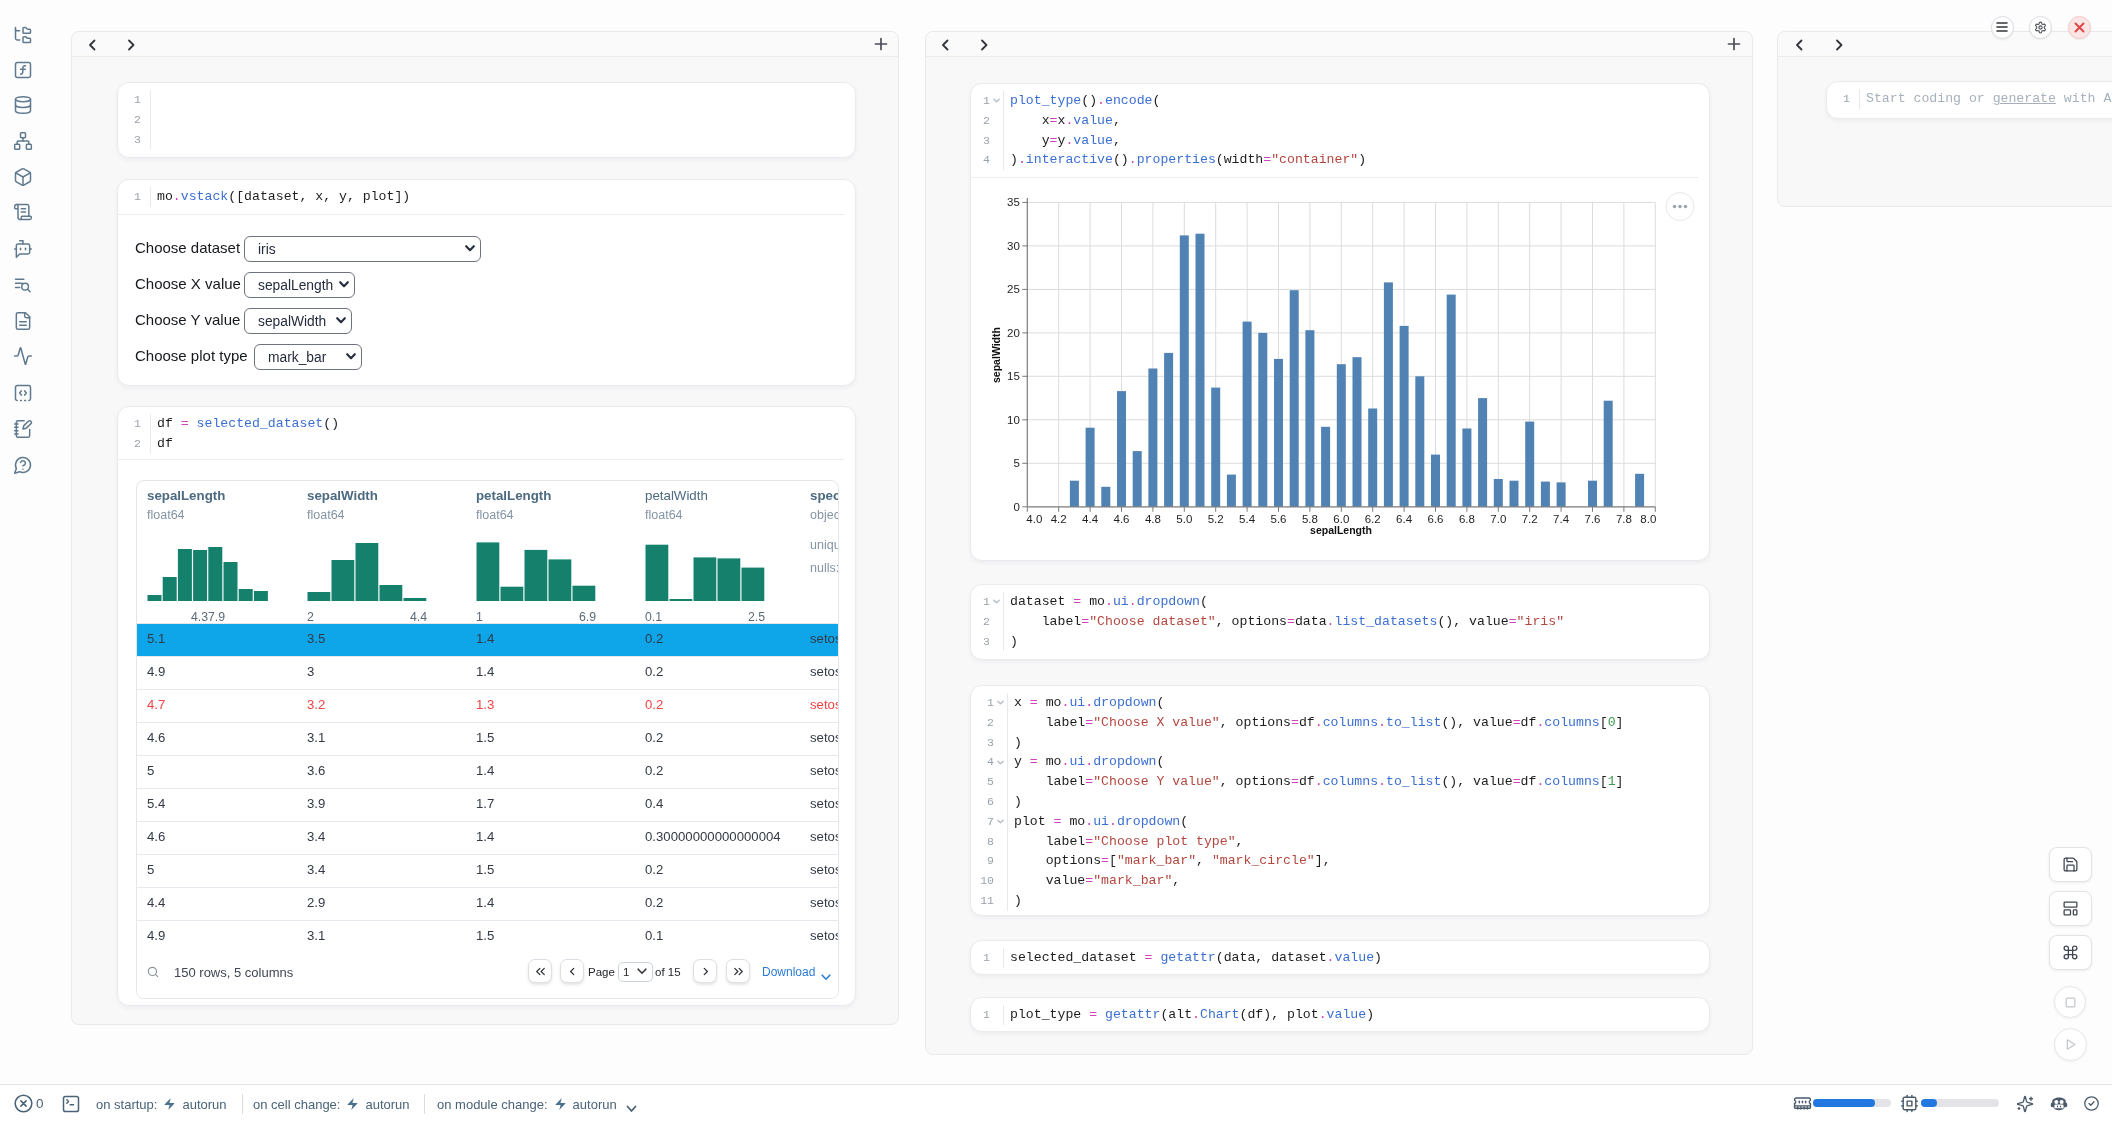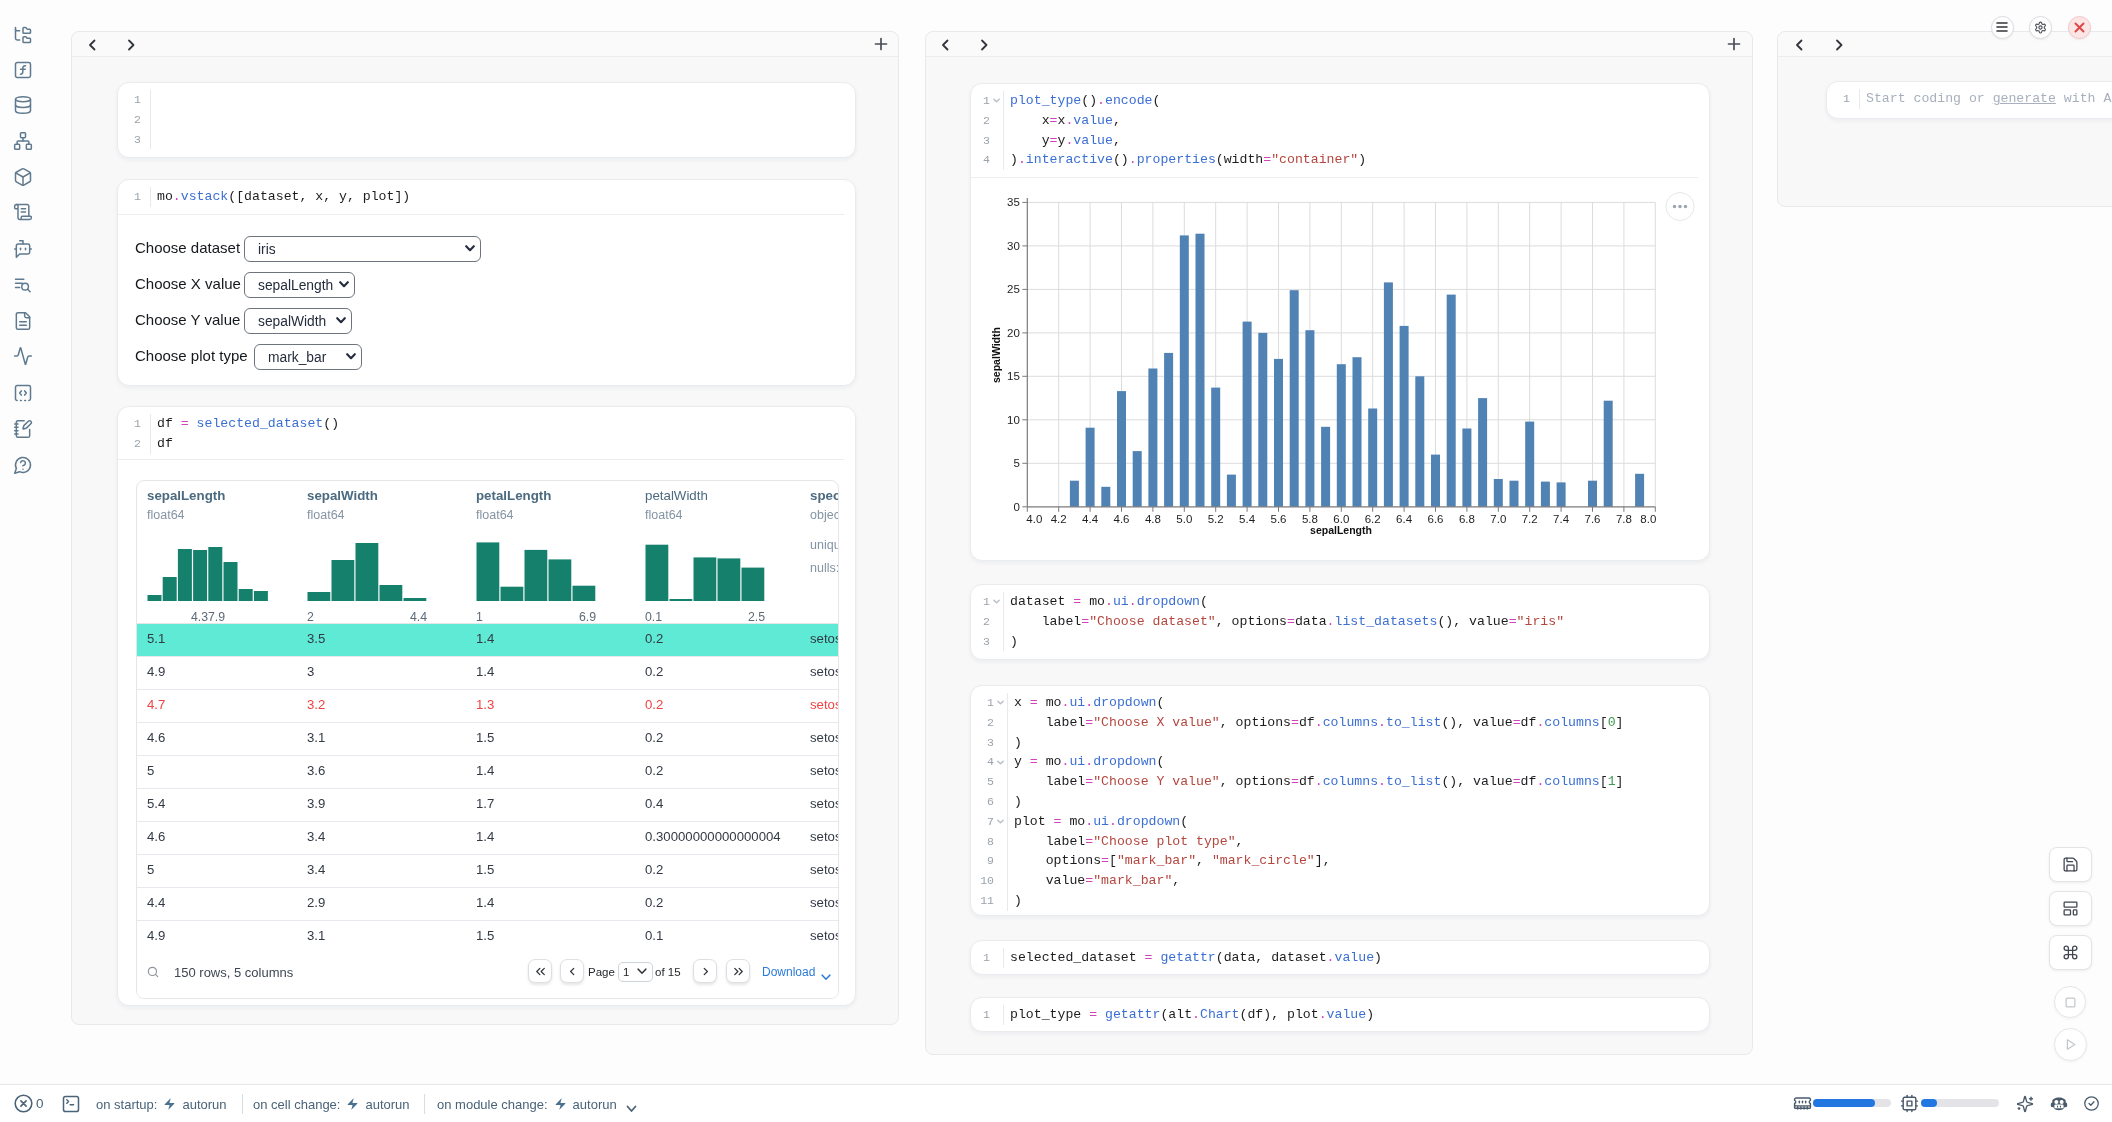--- a/index.html
+++ b/index.html
@@ -264,21 +264,21 @@
                 <span>2.5</span>
               </div>
             </div>
             <div style="position:absolute;left:673px;top:0;width:120px;height:143px">
               <div style="position:absolute;left:0;top:7px;font-size:13.3px;font-weight:bold;color:#4c6a80">species</div>
               <div style="position:absolute;left:0;top:27px;font-size:12.5px;color:#8494a3">object</div>
               <div style="position:absolute;left:0;top:57px;font-size:12.5px;color:#8494a3">unique: 3</div>
               <div style="position:absolute;left:0;top:80px;font-size:12.5px;color:#8494a3">nulls: 0</div>
             </div>
           </div>
-          <div style="position:relative;height:33px;background:#5eead4;border-bottom:1px solid #e6eaef;font-size:13.2px;color:#333a45">
+          <div style="position:relative;height:33px;background:#0ea5e9;border-bottom:1px solid #e6eaef;font-size:13.2px;color:#333a45">
             <span style="position:absolute;left:10px;top:7px">5.1</span>
             <span style="position:absolute;left:170px;top:7px">3.5</span>
             <span style="position:absolute;left:339px;top:7px">1.4</span>
             <span style="position:absolute;left:508px;top:7px">0.2</span>
             <span style="position:absolute;left:673px;top:7px">setosa</span>
           </div>
           <div style="position:relative;height:33px;background:#fff;border-bottom:1px solid #e6eaef;font-size:13.2px;color:#333a45">
             <span style="position:absolute;left:10px;top:7px">4.9</span>
             <span style="position:absolute;left:170px;top:7px">3</span>
             <span style="position:absolute;left:339px;top:7px">1.4</span>

